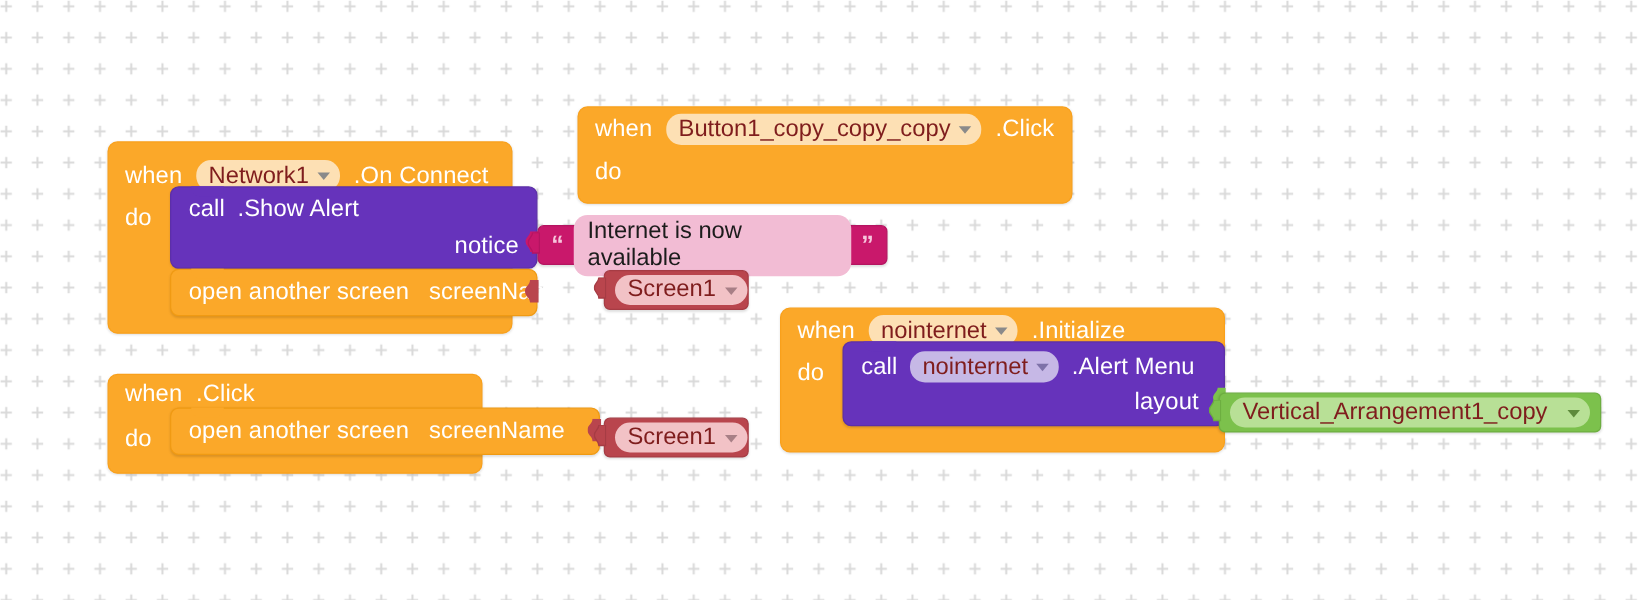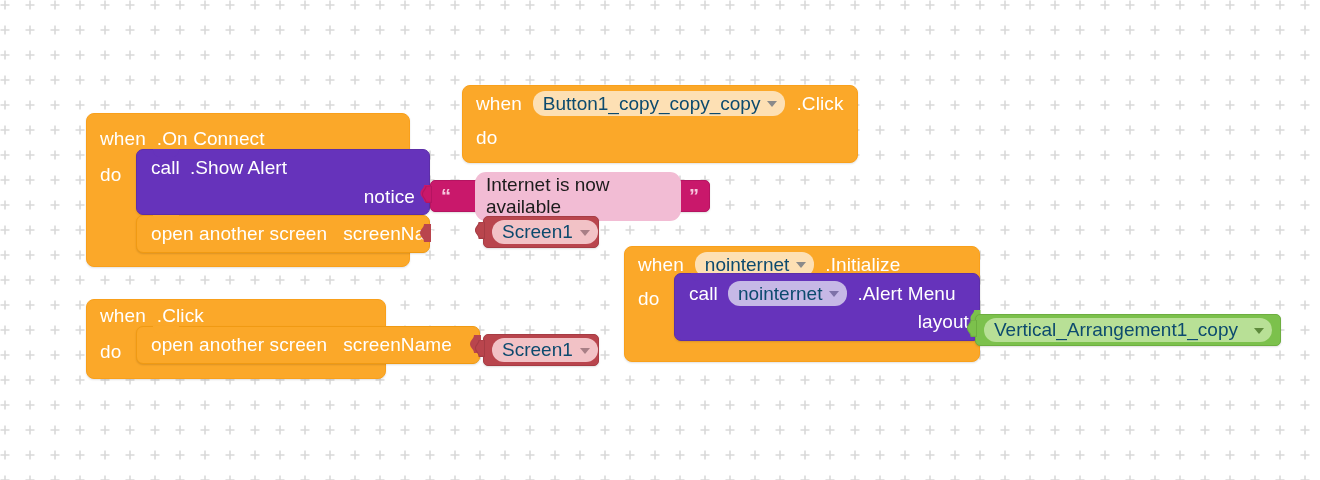--- a/index.html
+++ b/index.html
@@ -84,21 +84,21 @@
     border-radius: 12px;
     padding: 1px 8px 2px 10px;
     height: 25px;
     box-sizing: border-box;
   }
   .field.orange  { background: #FDE0B4; }
   .field.purple  { background: #C6B8E6; }
   .field.pinkred { background: #F2C2C6; }
   .field.green   { background: #B8E096; }
   .field .ftxt {
-    color: #0c4a6e;
+    color: #7f1d1d;
     font-size: 19px;
     line-height: 19px;
   }
   .caret {
     width: 0; height: 0;
     border-left: 5px solid transparent;
     border-right: 5px solid transparent;
     border-top: 6px solid #8a8a8a;
     margin-top: 2px;
     flex: none;
@@ -156,21 +156,20 @@
     font-size: 20px;
     font-weight: bold;
     line-height: 10px;
   }
   .strfield {
     background: #F2BCD4;
     border-radius: 11px;
     padding: 2px 11px 3px 11px;
     color: #1c1c1c;
     font-size: 19px;
-    margin-left: 16px;
   }
 
   
   .socket {
     position: absolute;
     width: 11px;
     height: 22px;
   }
 </style>
 </head>
@@ -187,20 +186,24 @@
     <rect x="0" y="0" width="1320" height="480" fill="#ffffff"></rect>
     <rect x="0" y="0" width="1320" height="480" fill="url(#plusPat)"></rect>
   </svg>
 
   <div class="stack" style="left:86px; top:113px; width:350px; height:156px;">
 
     <div class="hat" style="left:0px; top:0px; width:324px; height:154px;"></div>
 
     <div class="hat-row" style="left:14px; top:15px; gap:11px;">
       <span class="lbl">when</span>
+      <span class="field orange">
+        <span class="ftxt">Network1</span>
+        <span class="caret"></span>
+      </span>
       <span class="lbl">.On Connect</span>
     </div>
 
     <div class="hat-row" style="left:14px; top:51px;">
       <span class="lbl">do</span>
     </div>
 
     <div class="stmt purple" style="left:50px; top:36px; width:294px; height:66px;">
       <div class="notch" style="background:#6633BB;"></div>
       <div class="hat-row" style="left:14px; top:7px; gap:10px;">
@@ -318,21 +321,21 @@
     <div class="stmt purple" style="left:50px; top:27px; width:306px; height:68px;">
       <div class="notch" style="background:#6633BB;"></div>
       <div class="hat-row" style="left:14px; top:7px; gap:10px;">
         <span class="lbl">call</span>
         <span class="field purple">
           <span class="ftxt">nointernet</span>
           <span class="caret on-purple"></span>
         </span>
         <span class="lbl">.Alert Menu</span>
       </div>
-      <div class="hat-row" style="right:10px; top:37px;justify-content:center;">
+      <div class="hat-row" style="right:20px; top:37px;justify-content:center;">
         <span class="lbl">layout</span>
       </div>
       <svg class="socket" style="right:-2px; top:36px;" width="11" height="24" viewBox="0 0 11 24">
         <path d="M11 0 L4 0 C4 4 0 5 0 9 C0 13 4 14 4 18 L11 18 Z" fill="#7CC14C"></path>
       </svg>
     </div>
   </div>
 
   <div class="value green" style="left:975px; top:314px; width:306px; height:32px; padding:0 8px; z-index:6;">
     <svg class="plug" width="10" height="22" viewBox="0 0 10 22">

